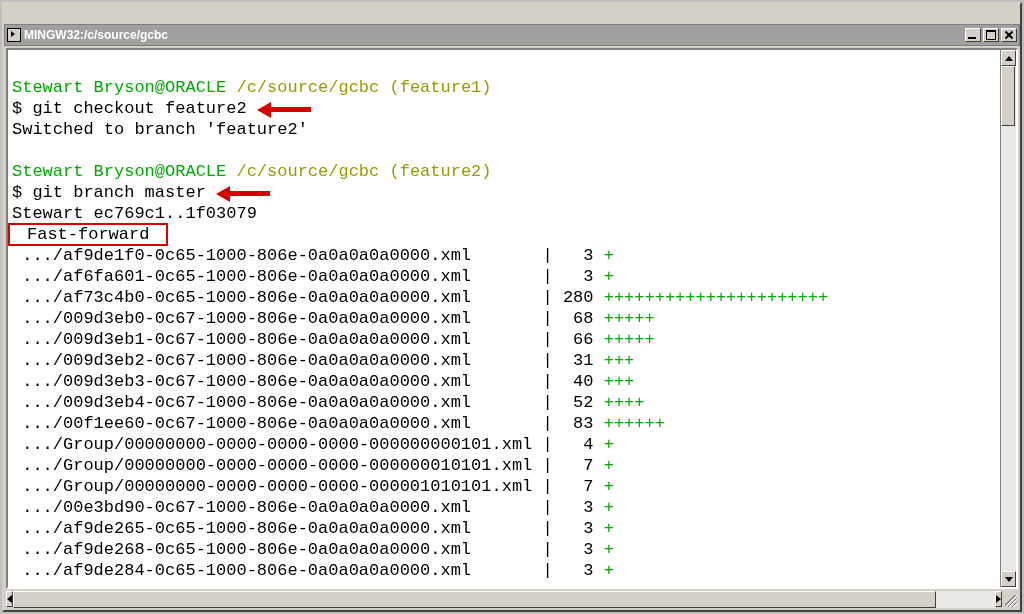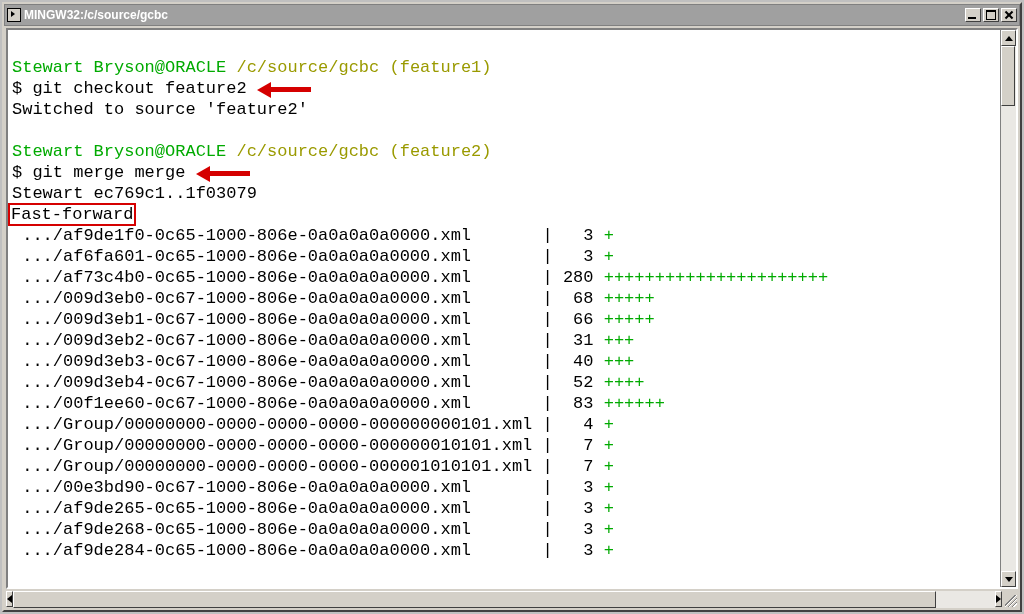--- a/index.html
+++ b/index.html
@@ -28,20 +28,21 @@
     }
     .titlebar {
       background: #a0a0a0;
       border: 1px solid #808080;
       border-bottom: 1px solid #808080;
       height: 22px;
       display: flex;
       align-items: center;
       padding: 6px 2px;
       gap: 3px;
+      margin-top: 20px;
     }
     .titlebar-icon {
       width: 14px;
       height: 14px;
       background: #d4d0c8;
       border: 1px solid #000;
       position: relative;
       flex-shrink: 0;
     }
     .titlebar-icon::after {
@@ -147,21 +148,21 @@
     .arrow::after {
       content: "";
       position: absolute;
       left: 0; top: 0;
       border-right: 14px solid #d50000;
       border-top: 8px solid transparent;
       border-bottom: 8px solid transparent;
     }
     .redbox {
       border: 2px solid #d50000;
-      padding: 0 1px;
+      padding: 0 17px;
       margin-left: -4px;
       margin-top: 36px;
     }
     .vscroll {
       width: 16px;
       background: #d4d0c8;
       border-left: 1px solid #808080;
       display: flex;
       flex-direction: column;
     }
@@ -261,24 +262,24 @@
       <div class="win-btn minimize"></div>
       <div class="win-btn maximize"></div>
       <div class="win-btn close"></div>
     </div>
   </div>
 
   <div class="content-frame">
     <div class="terminal"><span>
 </span><span class="green">Stewart Bryson@ORACLE</span> <span class="gold">/c/source/gcbc</span> <span class="gold">(feature1)</span>
 $ <span>git checkout feature2</span> <span class="arrow"></span>
-<span>Switched to source 'feature2'</span>
+<span>Switched to branch 'feature2'</span>
 
 <span class="green">Stewart Bryson@ORACLE</span> <span class="gold">/c/source/gcbc</span> <span class="gold">(feature2)</span>
-$ <span>git merge merge</span> <span class="arrow"></span>
+$ <span>git branch master</span> <span class="arrow"></span>
 <span>Stewart ec769c1..1f03079</span>
 <span class="redbox">Fast-forward</span>
 <span id="file-lines"><span class="fileline"> .../af9de1f0-0c65-1000-806e-0a0a0a0a0000.xml       |   3 <span class="green">+</span></span><span class="fileline"> .../af6fa601-0c65-1000-806e-0a0a0a0a0000.xml       |   3 <span class="green">+</span></span><span class="fileline"> .../af73c4b0-0c65-1000-806e-0a0a0a0a0000.xml       | 280 <span class="green">++++++++++++++++++++++</span></span><span class="fileline"> .../009d3eb0-0c67-1000-806e-0a0a0a0a0000.xml       |  68 <span class="green">+++++</span></span><span class="fileline"> .../009d3eb1-0c67-1000-806e-0a0a0a0a0000.xml       |  66 <span class="green">+++++</span></span><span class="fileline"> .../009d3eb2-0c67-1000-806e-0a0a0a0a0000.xml       |  31 <span class="green">+++</span></span><span class="fileline"> .../009d3eb3-0c67-1000-806e-0a0a0a0a0000.xml       |  40 <span class="green">+++</span></span><span class="fileline"> .../009d3eb4-0c67-1000-806e-0a0a0a0a0000.xml       |  52 <span class="green">++++</span></span><span class="fileline"> .../00f1ee60-0c67-1000-806e-0a0a0a0a0000.xml       |  83 <span class="green">++++++</span></span><span class="fileline"> .../Group/00000000-0000-0000-0000-000000000101.xml |   4 <span class="green">+</span></span><span class="fileline"> .../Group/00000000-0000-0000-0000-000000010101.xml |   7 <span class="green">+</span></span><span class="fileline"> .../Group/00000000-0000-0000-0000-000001010101.xml |   7 <span class="green">+</span></span><span class="fileline"> .../00e3bd90-0c67-1000-806e-0a0a0a0a0000.xml       |   3 <span class="green">+</span></span><span class="fileline"> .../af9de265-0c65-1000-806e-0a0a0a0a0000.xml       |   3 <span class="green">+</span></span><span class="fileline"> .../af9de268-0c65-1000-806e-0a0a0a0a0000.xml       |   3 <span class="green">+</span></span><span class="fileline"> .../af9de284-0c65-1000-806e-0a0a0a0a0000.xml       |   3 <span class="green">+</span></span></span></div>
 
     <div class="vscroll">
       <div class="sbtn up"></div>
       <div class="strack">
         <div class="sthumb"></div>
       </div>
       <div class="sbtn down"></div>

